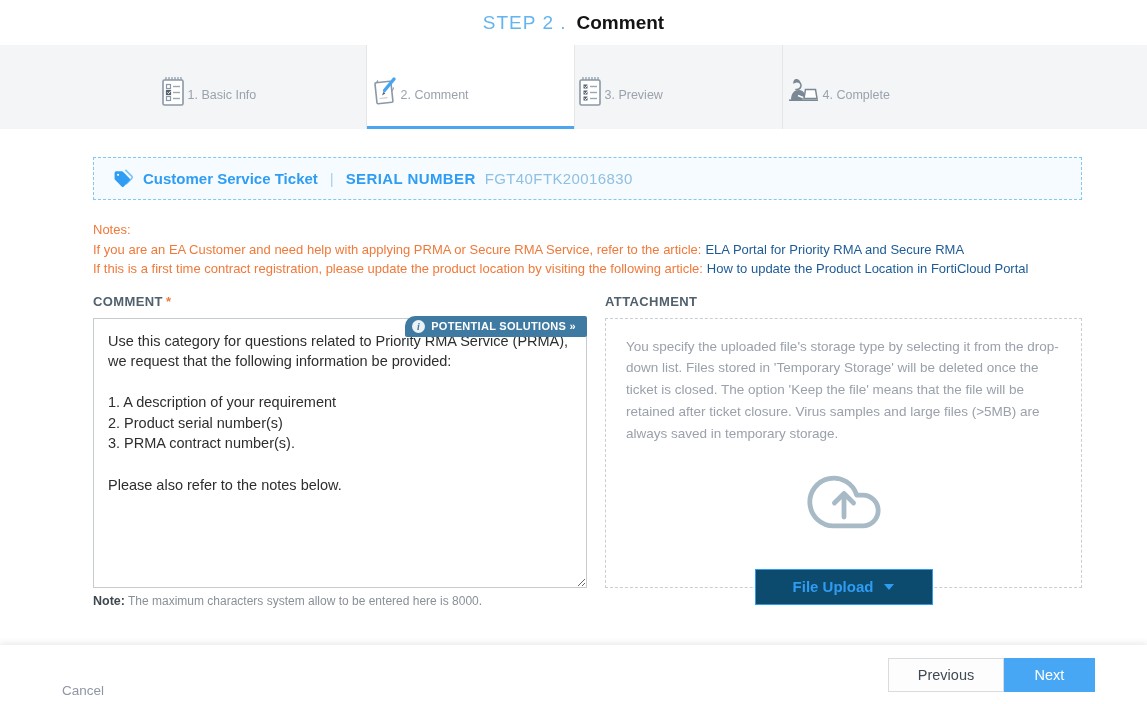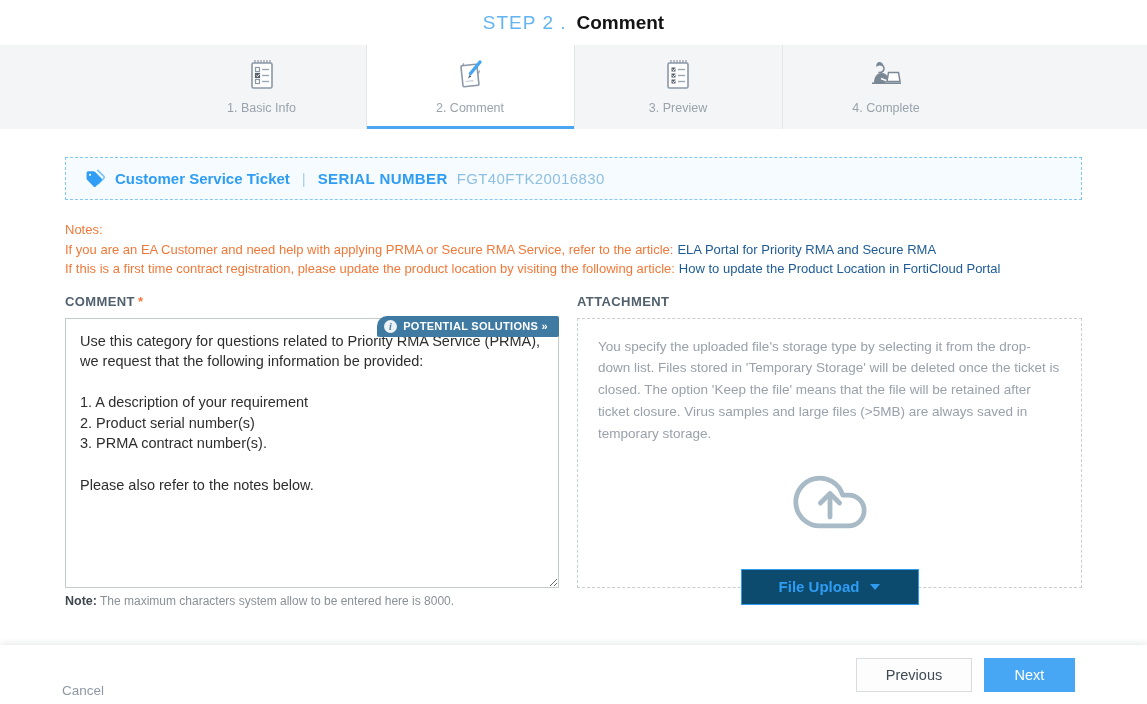--- a/index.html
+++ b/index.html
@@ -12,29 +12,29 @@
     color:#333;
   }
 
   
   .title-bar { height:45px; display:flex; align-items:center; justify-content:center; gap:10px; background:#fff; }
   .title-step { color:#63b4f1; font-size:19px; letter-spacing:1px; }
   .title-name { color:#141414; font-size:19px; font-weight:bold; }
 
   
   .steps-bar { height:84px; background:#f4f5f6; display:flex; justify-content:center; }
-  .step-cell { width:208px; display:flex; flex-direction:column; align-items:center; padding-top:10px; position:relative; cursor:pointer; }
+  .step-cell { width:208px; display:flex; align-items:center; padding-top:10px; position:relative; cursor:pointer; }
   .step-cell + .step-cell { border-left:1px solid #e4e6e8; }
   .step-cell.active { background:#fff; }
   .step-cell.active::after { content:''; position:absolute; bottom:0; left:0; right:0; height:3px; background:#4ba5f0; }
   .step-icon { height:40px; display:flex; align-items:center; justify-content:center; }
   .step-name { margin-top:6px; font-size:12.5px; color:#9aa3ad; }
 
   
-  .main { padding:0 65px; }
+  .main { padding:0 65px;margin-left:28px; }
 
   .banner { margin-top:28px; border:1px dashed #85c7f3; background:#f5fbff; height:43px; display:flex; align-items:center; padding:0 18px; gap:9px; }
   .banner-title { color:#2f9df3; font-weight:bold; font-size:15px; }
   .banner-sep { color:#a8cfec; font-size:15px; padding:0 3px; }
   .serial-label { color:#2f9df3; font-weight:bold; font-size:15px; letter-spacing:.4px; }
   .serial-value { color:#8fbfe2; font-size:15px; letter-spacing:.4px; }
 
   .notes { margin-top:20px; font-size:13px; line-height:19.5px; color:#f0793a; }
   .note-link { color:#1e5b96; cursor:pointer; margin-left:4px; }
 
@@ -74,21 +74,21 @@
     display:flex; align-items:center; justify-content:center; gap:11px; cursor:pointer;
   }
   .caret-down { width:0; height:0; border-left:5px solid transparent; border-right:5px solid transparent; border-top:6px solid #2f9cf2; }
 
   
   .footer {
     position:absolute; left:0; right:0; bottom:0; height:59px; background:#fff;
     box-shadow:0 -2px 6px rgba(40,50,60,.10); display:flex; align-items:center;
   }
   .cancel-link { margin-left:62px; color:#8e97a3; font-size:13.5px; cursor:pointer;margin-top:32px; }
-  .footer-right { margin-left:auto; margin-right:72px; display:flex; gap:12px; }
+  .footer-right { margin-left:auto; margin-right:52px; display:flex; gap:0; }
   .btn { height:34px; font-family:"Liberation Sans", sans-serif; font-size:14.5px; cursor:pointer; }
   .btn-prev { width:116px; background:#fdfdfd; border:1px solid #d8dce0; color:#3f4a55; }
   .btn-next { width:91px; background:#47a7f4; border:1px solid #47a7f4; color:#fff; }
 </style>
 </head>
 <body>
 
 <div class="title-bar">
   <span class="title-step">STEP 2 .</span>
   <span class="title-name">Comment</span>

